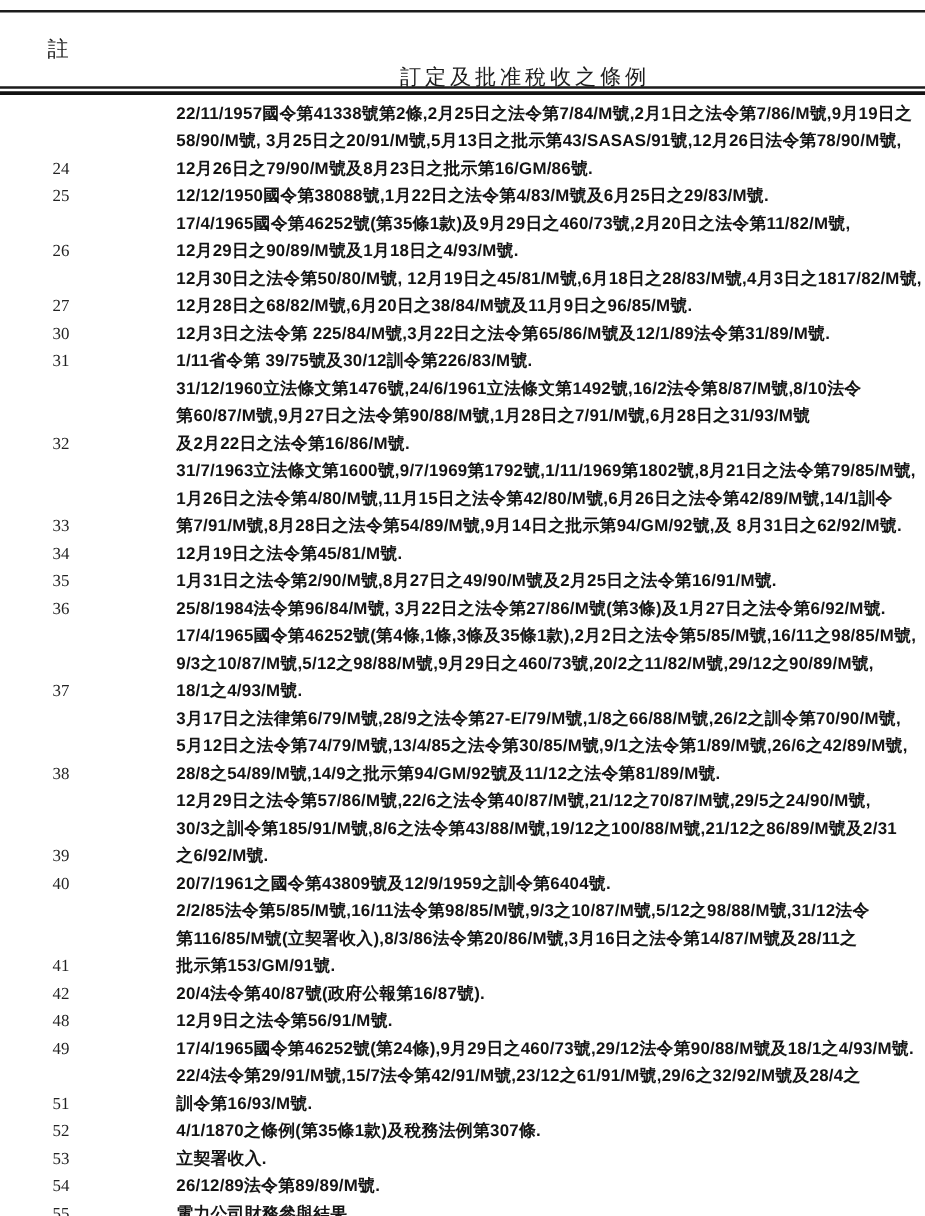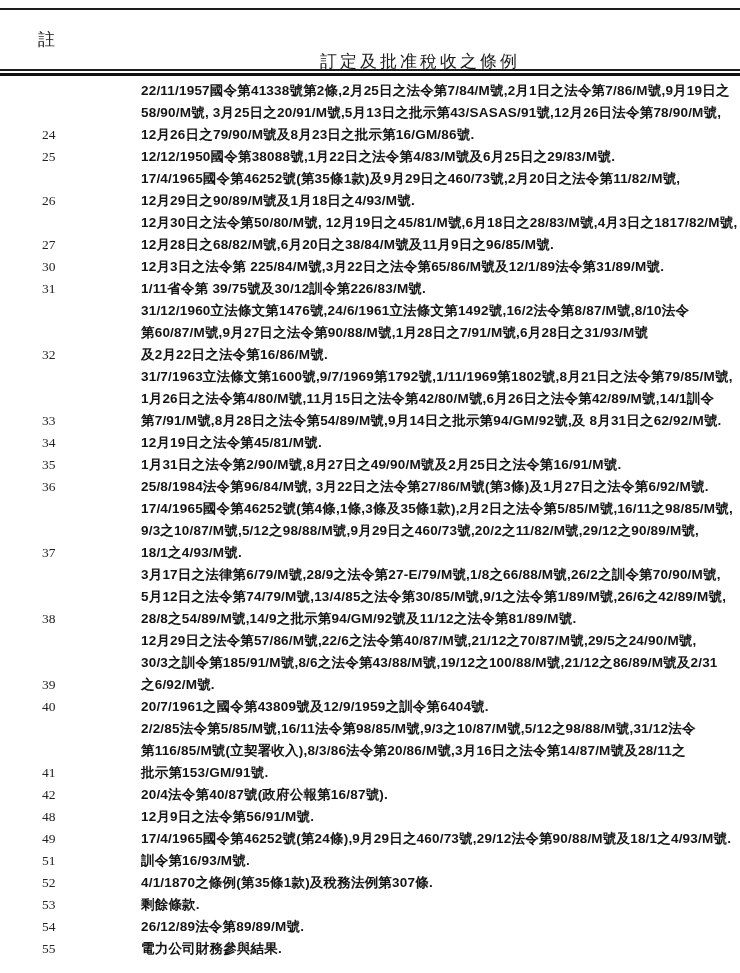--- a/index.html
+++ b/index.html
@@ -209,33 +209,34 @@
       </div>
       <div class="row">
         <div class="note">49</div>
         <div class="entry-lines">
           <div class="line">17/4/1965國令第46252號(第24條),9月29日之460/73號,29/12法令第90/88/M號及18/1之4/93/M號.</div>
         </div>
       </div>
       <div class="row">
         <div class="note">51</div>
         <div class="entry-lines">
+          <div class="line">22/4法令第29/91/M號,15/7法令第42/91/M號,23/12之61/91/M號,29/6之32/92/M號及28/4之</div>
           <div class="line">訓令第16/93/M號.</div>
         </div>
       </div>
       <div class="row">
         <div class="note">52</div>
         <div class="entry-lines">
           <div class="line">4/1/1870之條例(第35條1款)及稅務法例第307條.</div>
         </div>
       </div>
       <div class="row">
         <div class="note">53</div>
         <div class="entry-lines">
-          <div class="line">剩餘條款.</div>
+          <div class="line">立契署收入.</div>
         </div>
       </div>
       <div class="row">
         <div class="note">54</div>
         <div class="entry-lines">
           <div class="line">26/12/89法令第89/89/M號.</div>
         </div>
       </div>
       <div class="row">
         <div class="note">55</div>

